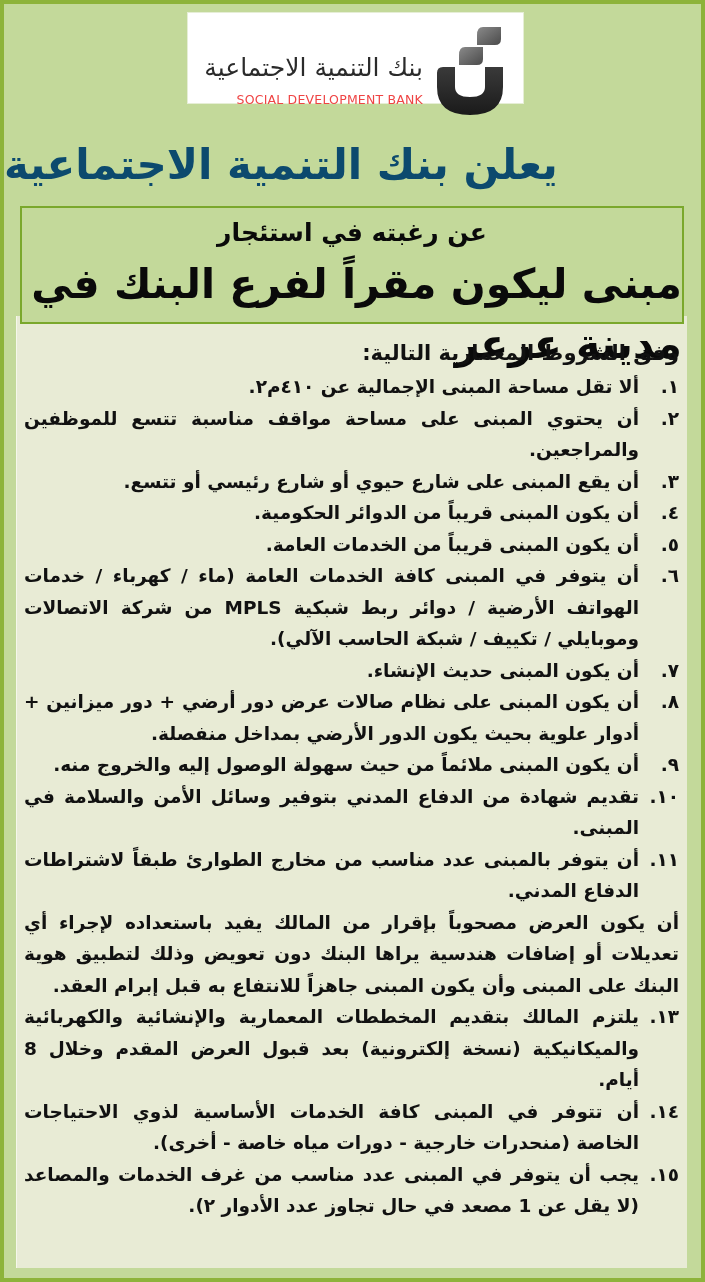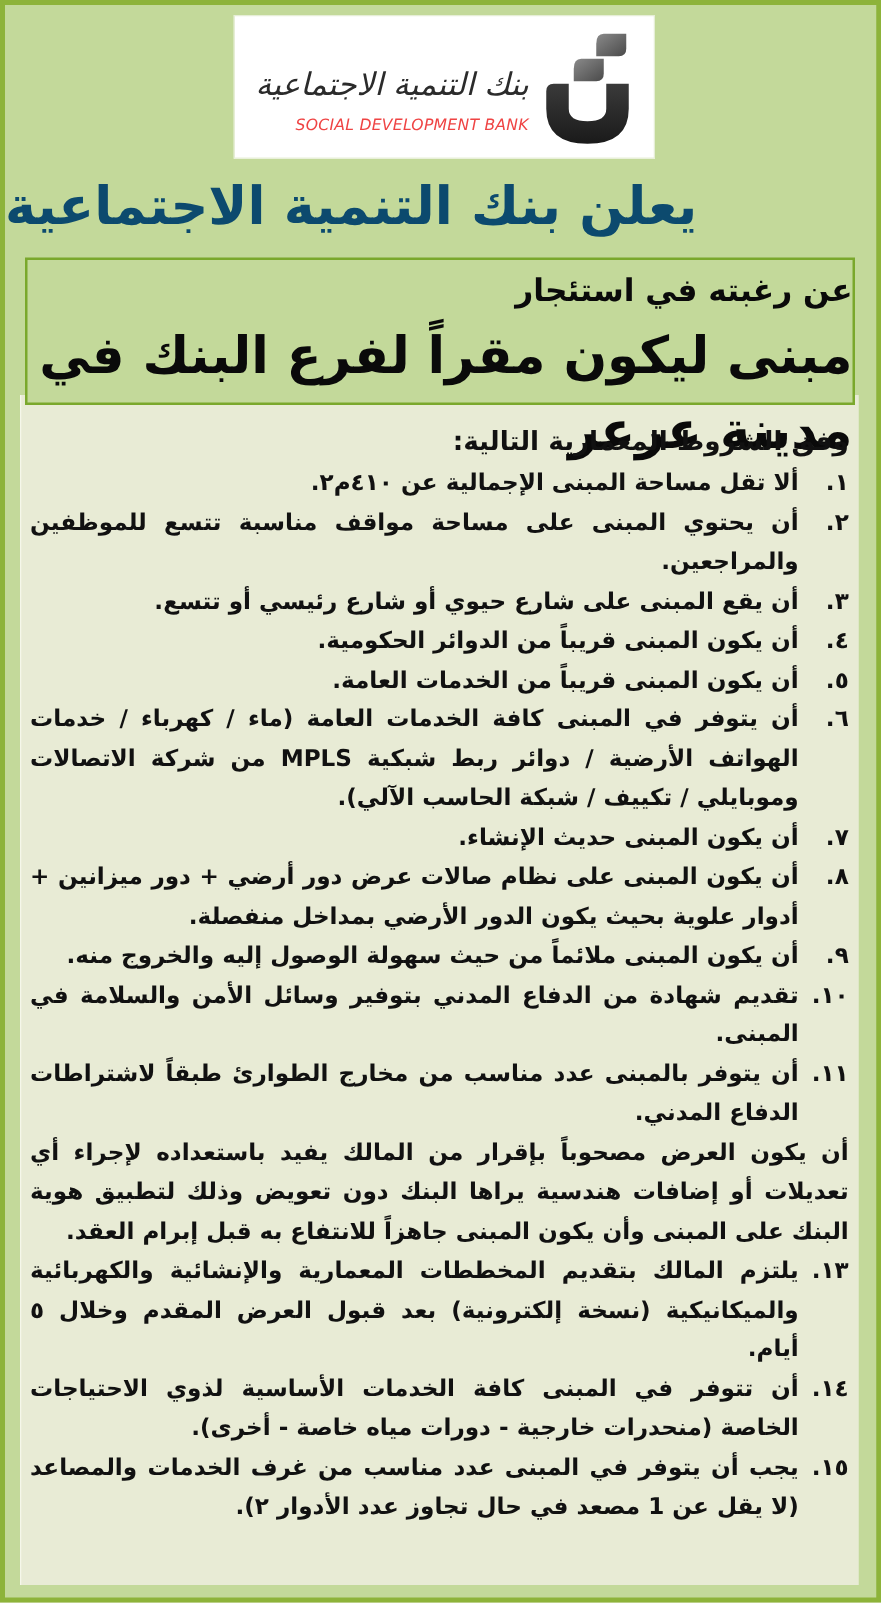--- a/index.html
+++ b/index.html
@@ -7,25 +7,24 @@
       width: 705px; height: 1282px; overflow: hidden;
       background: #8db33a;
       font-family: "DejaVu Sans", sans-serif;
       position: relative;
     }
     .outer {
       position: absolute; left: 4px; top: 4px; right: 4px; bottom: 4px;
       background: #c3d99a;
     }
     .logo-box {
-      position: absolute; left: 183px; top: 8px; width: 337px; height: 115px;
+      position: absolute; left: 183px; top: 8px; width: 337px; height: 92px;
       background: #ffffff;
       border: 1px solid #e6eed6;
       box-sizing: border-box;
-      font-style: italic;
     }
     .logo-mark {
       position: absolute; right: 18px; top: 12px; width: 70px; height: 92px;
     }
     .logo-ar {
       position: absolute; right: 100px; top: 40px;
       font-family: "DejaVu Sans", sans-serif;
       font-size: 25px; color: #2b2b2b; direction: rtl;
       letter-spacing: -0.5px; white-space: nowrap;
     }
@@ -47,21 +46,21 @@
       border-left: 1px solid #f5f7ea;
     }
     .sub-box {
       position: absolute; left: 16px; right: 17px; top: 202px; height: 118px;
       background: #c3d99a;
       border: 2px solid #7aa82c;
       box-sizing: border-box;
     }
     .sub-line1 {
       position: absolute; left: 0; right: 0; top: 10px;
-      text-align: right; direction: rtl;
+      text-align: center; direction: rtl;
       font-weight: bold; font-size: 25px; color: #0a0a0a;
     }
     .sub-line2 {
       position: absolute; left: 0; right: 0; top: 46px;
       direction: rtl;
       font-weight: bold; font-size: 41px; color: #0a0a0a; line-height: 60px;
     }
     .conditions {
       position: absolute; left: 20px; right: 22px; top: 333px;
       direction: rtl; color: #111;
@@ -159,21 +158,21 @@
         </li>
       <li class="cond-item">
           <span class="cond-num">١١.</span>
           <span class="cond-text">أن يتوفر بالمبنى عدد مناسب من مخارج الطوارئ طبقاً لاشتراطات الدفاع المدني.</span>
         </li>
       <li class="cond-item">
           <span class="cond-text">أن يكون العرض مصحوباً بإقرار من المالك يفيد باستعداده لإجراء أي تعديلات أو إضافات هندسية يراها البنك دون تعويض وذلك لتطبيق هوية البنك على المبنى وأن يكون المبنى جاهزاً للانتفاع به قبل إبرام العقد.</span>
         </li>
       <li class="cond-item">
           <span class="cond-num">١٣.</span>
-          <span class="cond-text">يلتزم المالك بتقديم المخططات المعمارية والإنشائية والكهربائية والميكانيكية (نسخة إلكترونية) بعد قبول العرض المقدم وخلال ٥ أيام.</span>
+          <span class="cond-text">يلتزم المالك بتقديم المخططات المعمارية والإنشائية والكهربائية والميكانيكية (نسخة إلكترونية) بعد قبول العرض المقدم وخلال 8 أيام.</span>
         </li>
       <li class="cond-item">
           <span class="cond-num">١٤.</span>
           <span class="cond-text">أن تتوفر في المبنى كافة الخدمات الأساسية لذوي الاحتياجات الخاصة (منحدرات خارجية - دورات مياه خاصة - أخرى).</span>
         </li>
       <li class="cond-item">
           <span class="cond-num">١٥.</span>
           <span class="cond-text">يجب أن يتوفر في المبنى عدد مناسب من غرف الخدمات والمصاعد (لا يقل عن 1 مصعد في حال تجاوز عدد الأدوار ٢).</span>
         </li>
     </ul>

